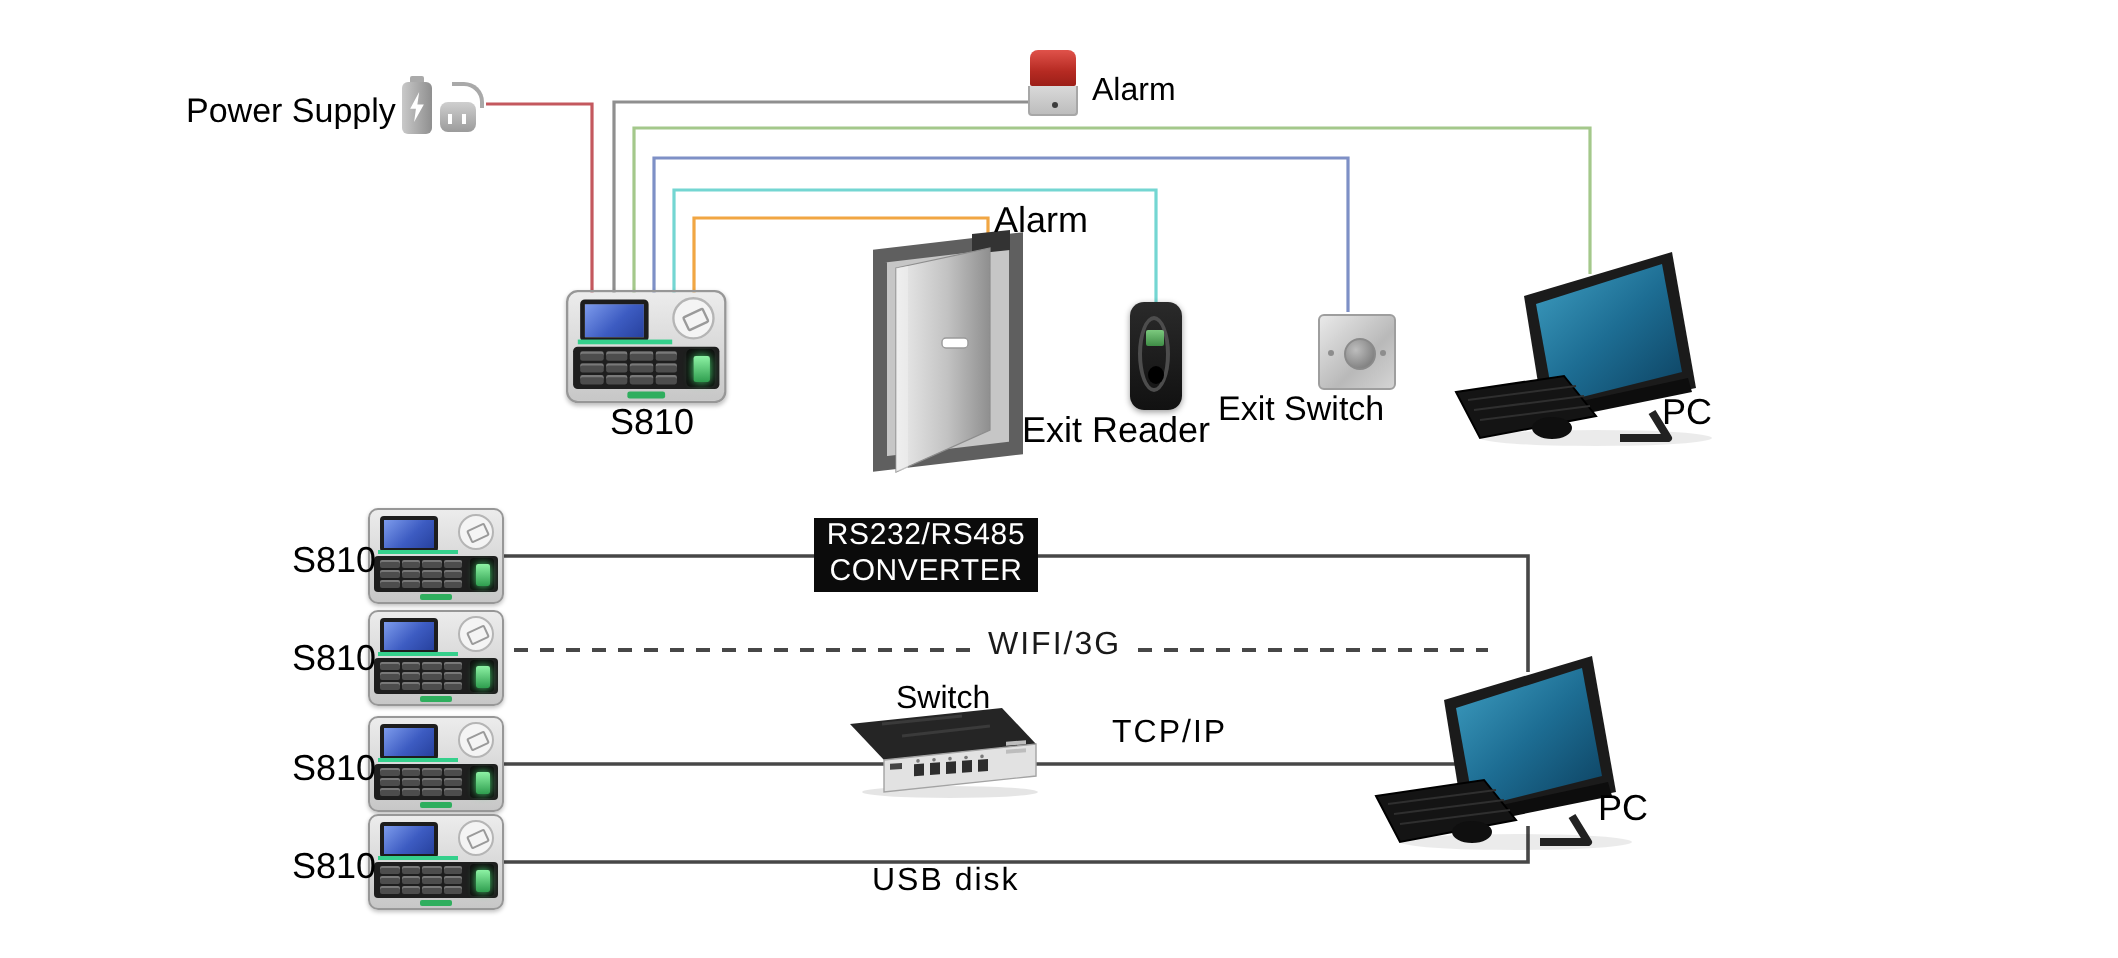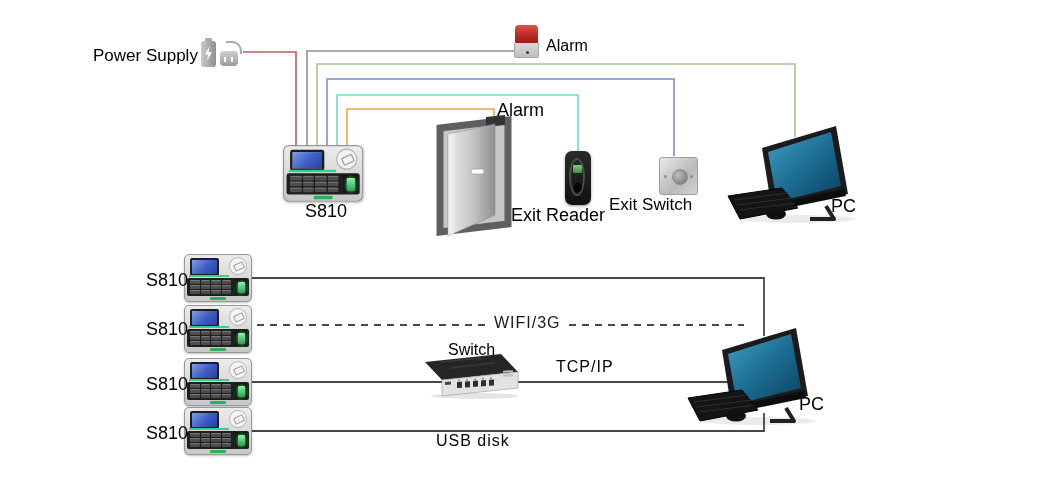--- a/index.html
+++ b/index.html
@@ -317,20 +317,24 @@
             <i></i>
       </div>
       <div class="s810-fp">
             <b></b>
           </div>
     </div>
     <div class="s810-badge"></div>
   </div>
 </div>
 
+  <div class="converter">
+    <div>RS232/RS485</div>
+    <div>CONVERTER</div>
+  </div>
 
   <div class="wifi-tag">WIFI/3G</div>
 
   <div class="lbl" style="left:448px;top:341px;font-size:16px;">Switch</div>
   <svg class="dev" style="left:415px;top:348px;" width="110" height="52" viewBox="0 0 110 52">
     <ellipse cx="60" cy="48" rx="44" ry="3" fill="#000" opacity="0.1"></ellipse>
     <polygon points="10,14 86,6 103,24 27,32" fill="#252525"></polygon>
     <line x1="26" y1="14" x2="66" y2="10" stroke="#3a3a3a" stroke-width="1.5"></line>
     <line x1="36" y1="20" x2="80" y2="15" stroke="#3a3a3a" stroke-width="1.5"></line>
     <polygon points="27,32 103,24 103,40 27,48" fill="#e2e2e2" stroke="#a3a3a3" stroke-width="0.7"></polygon>

